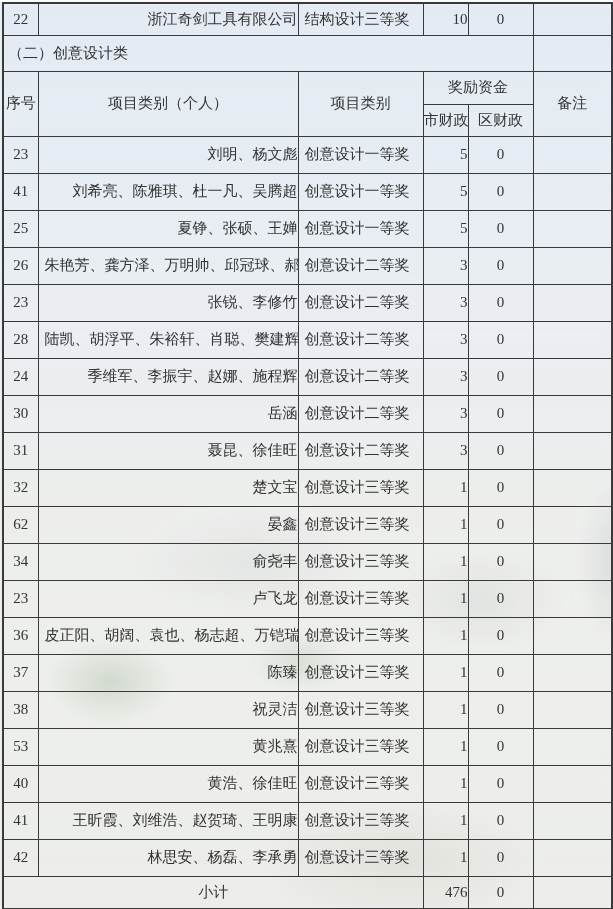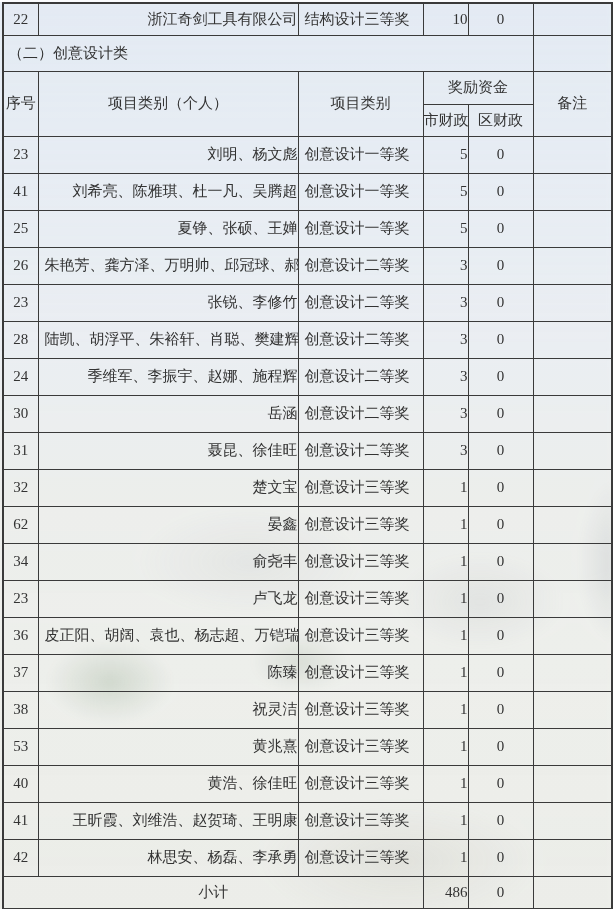--- a/index.html
+++ b/index.html
@@ -266,19 +266,19 @@
           <td class="c-cat">创意设计三等奖</td>
           <td class="c-city">1</td>
           <td class="c-dist">0</td>
           <td class="c-rem"></td>
         </tr>
       </tbody>
 
     <tbody>
         <tr class="r-sub">
       <td colspan="3" class="center">小计</td>
-      <td class="c-city">486</td>
+      <td class="c-city">476</td>
       <td class="c-dist">0</td>
       <td class="c-rem"></td>
     </tr>
   </tbody>
     </table>
 </div>
 
 </body></html>

